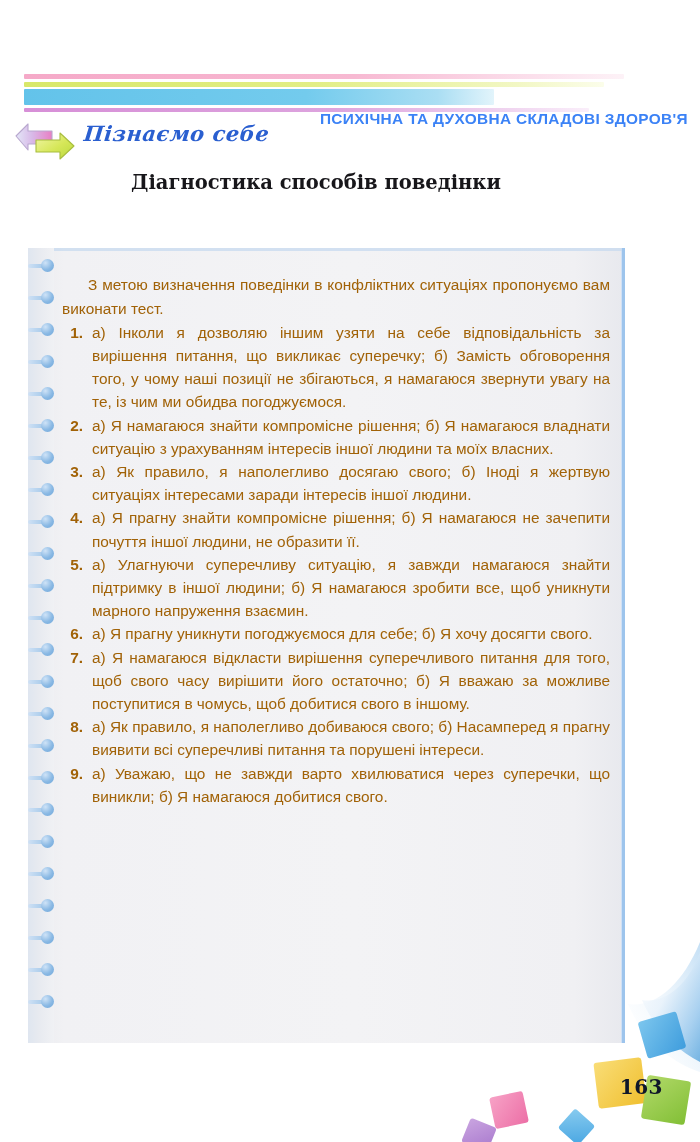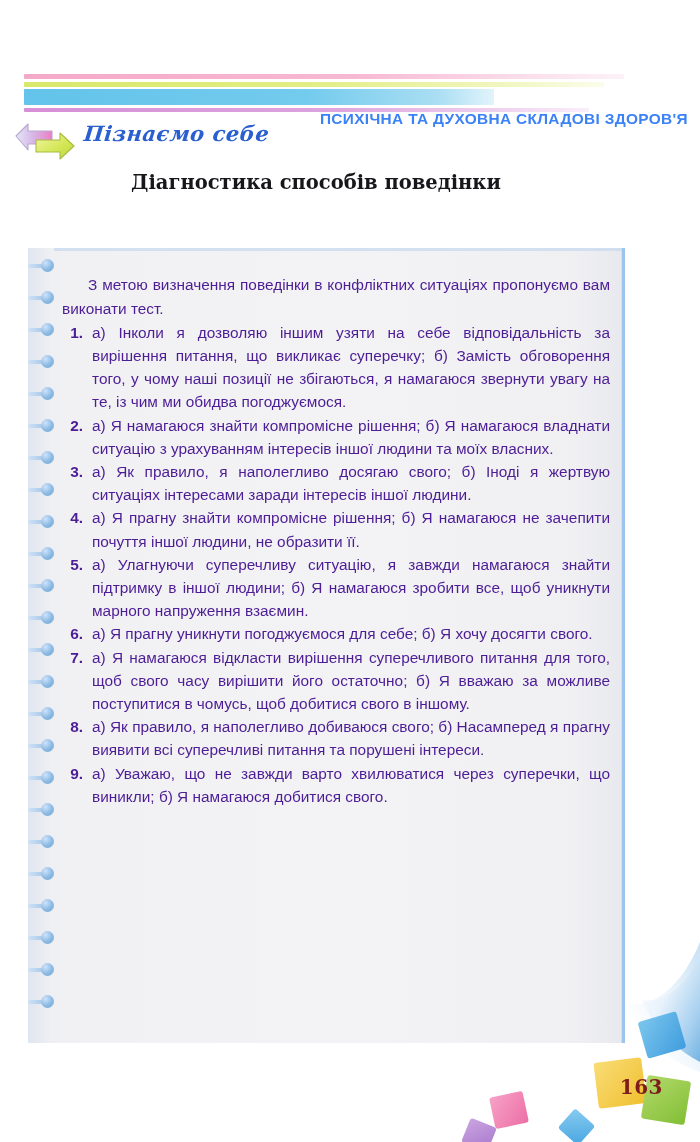--- a/index.html
+++ b/index.html
@@ -171,21 +171,21 @@
     height: 100%;
     background: linear-gradient(to right, #dfe6f0 0%, #e7eaf0 40%, #f0f1f4 100%);
   }
 
   
   #test-body {
     position: absolute;
     left: 62px;
     top: 258px;
     width: 548px;
-    color: #4c1d95;
+    color: #a16207;
     font-size: 15.4px;
     line-height: 23.2px;
     z-index: 4;
   }
   #intro-paragraph {
     text-indent: 26px;
     text-align: justify;
     margin-bottom: 1px;
   }
   .qrow {
@@ -225,21 +225,21 @@
     position: absolute;
     border-radius: 3px;
   }
   #page-number {
     position: absolute;
     right: 37px;
     bottom: 43px;
     font-family: "DejaVu Serif", serif;
     font-size: 20px;
     font-weight: bold;
-    color: #7f1d1d;
+    color: #0f172a;
     z-index: 9;
     letter-spacing: 0.5px;
   }
 </style>
 </head>
 <body>
 
 <div id="header-band">
   <div class="stripe stripe-pink-top"></div>
   <div class="stripe stripe-yellow"></div>

